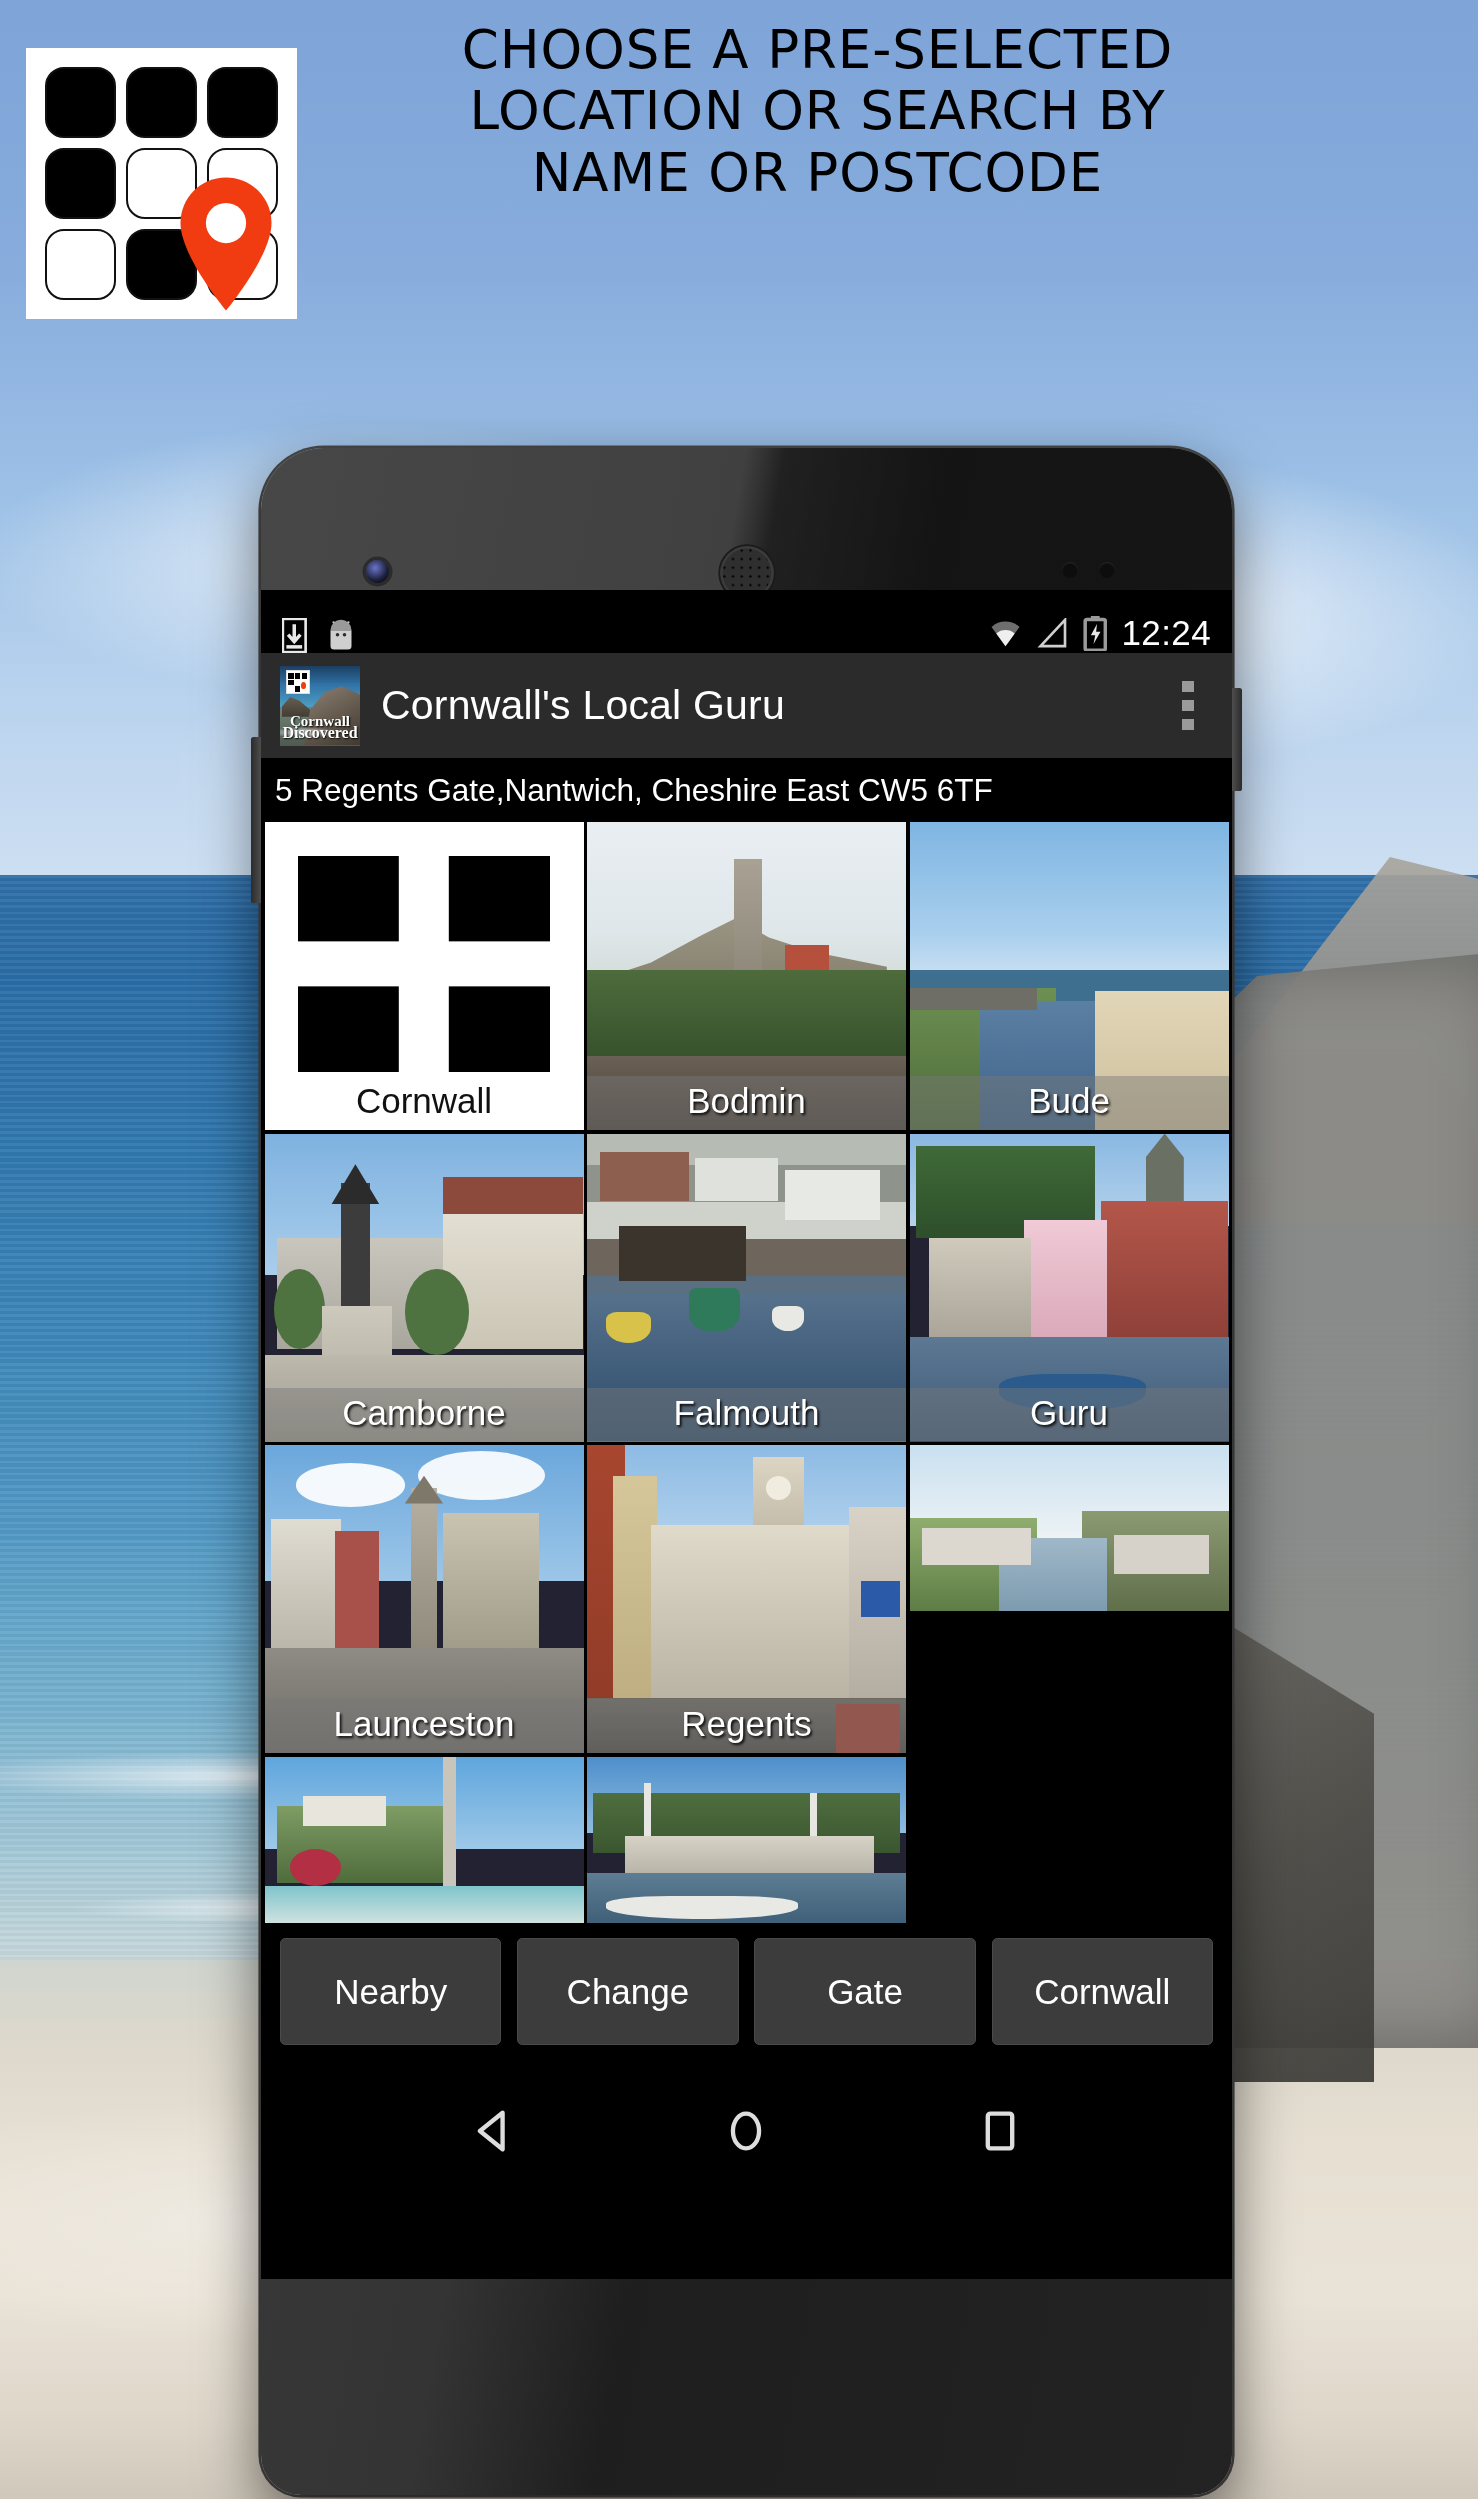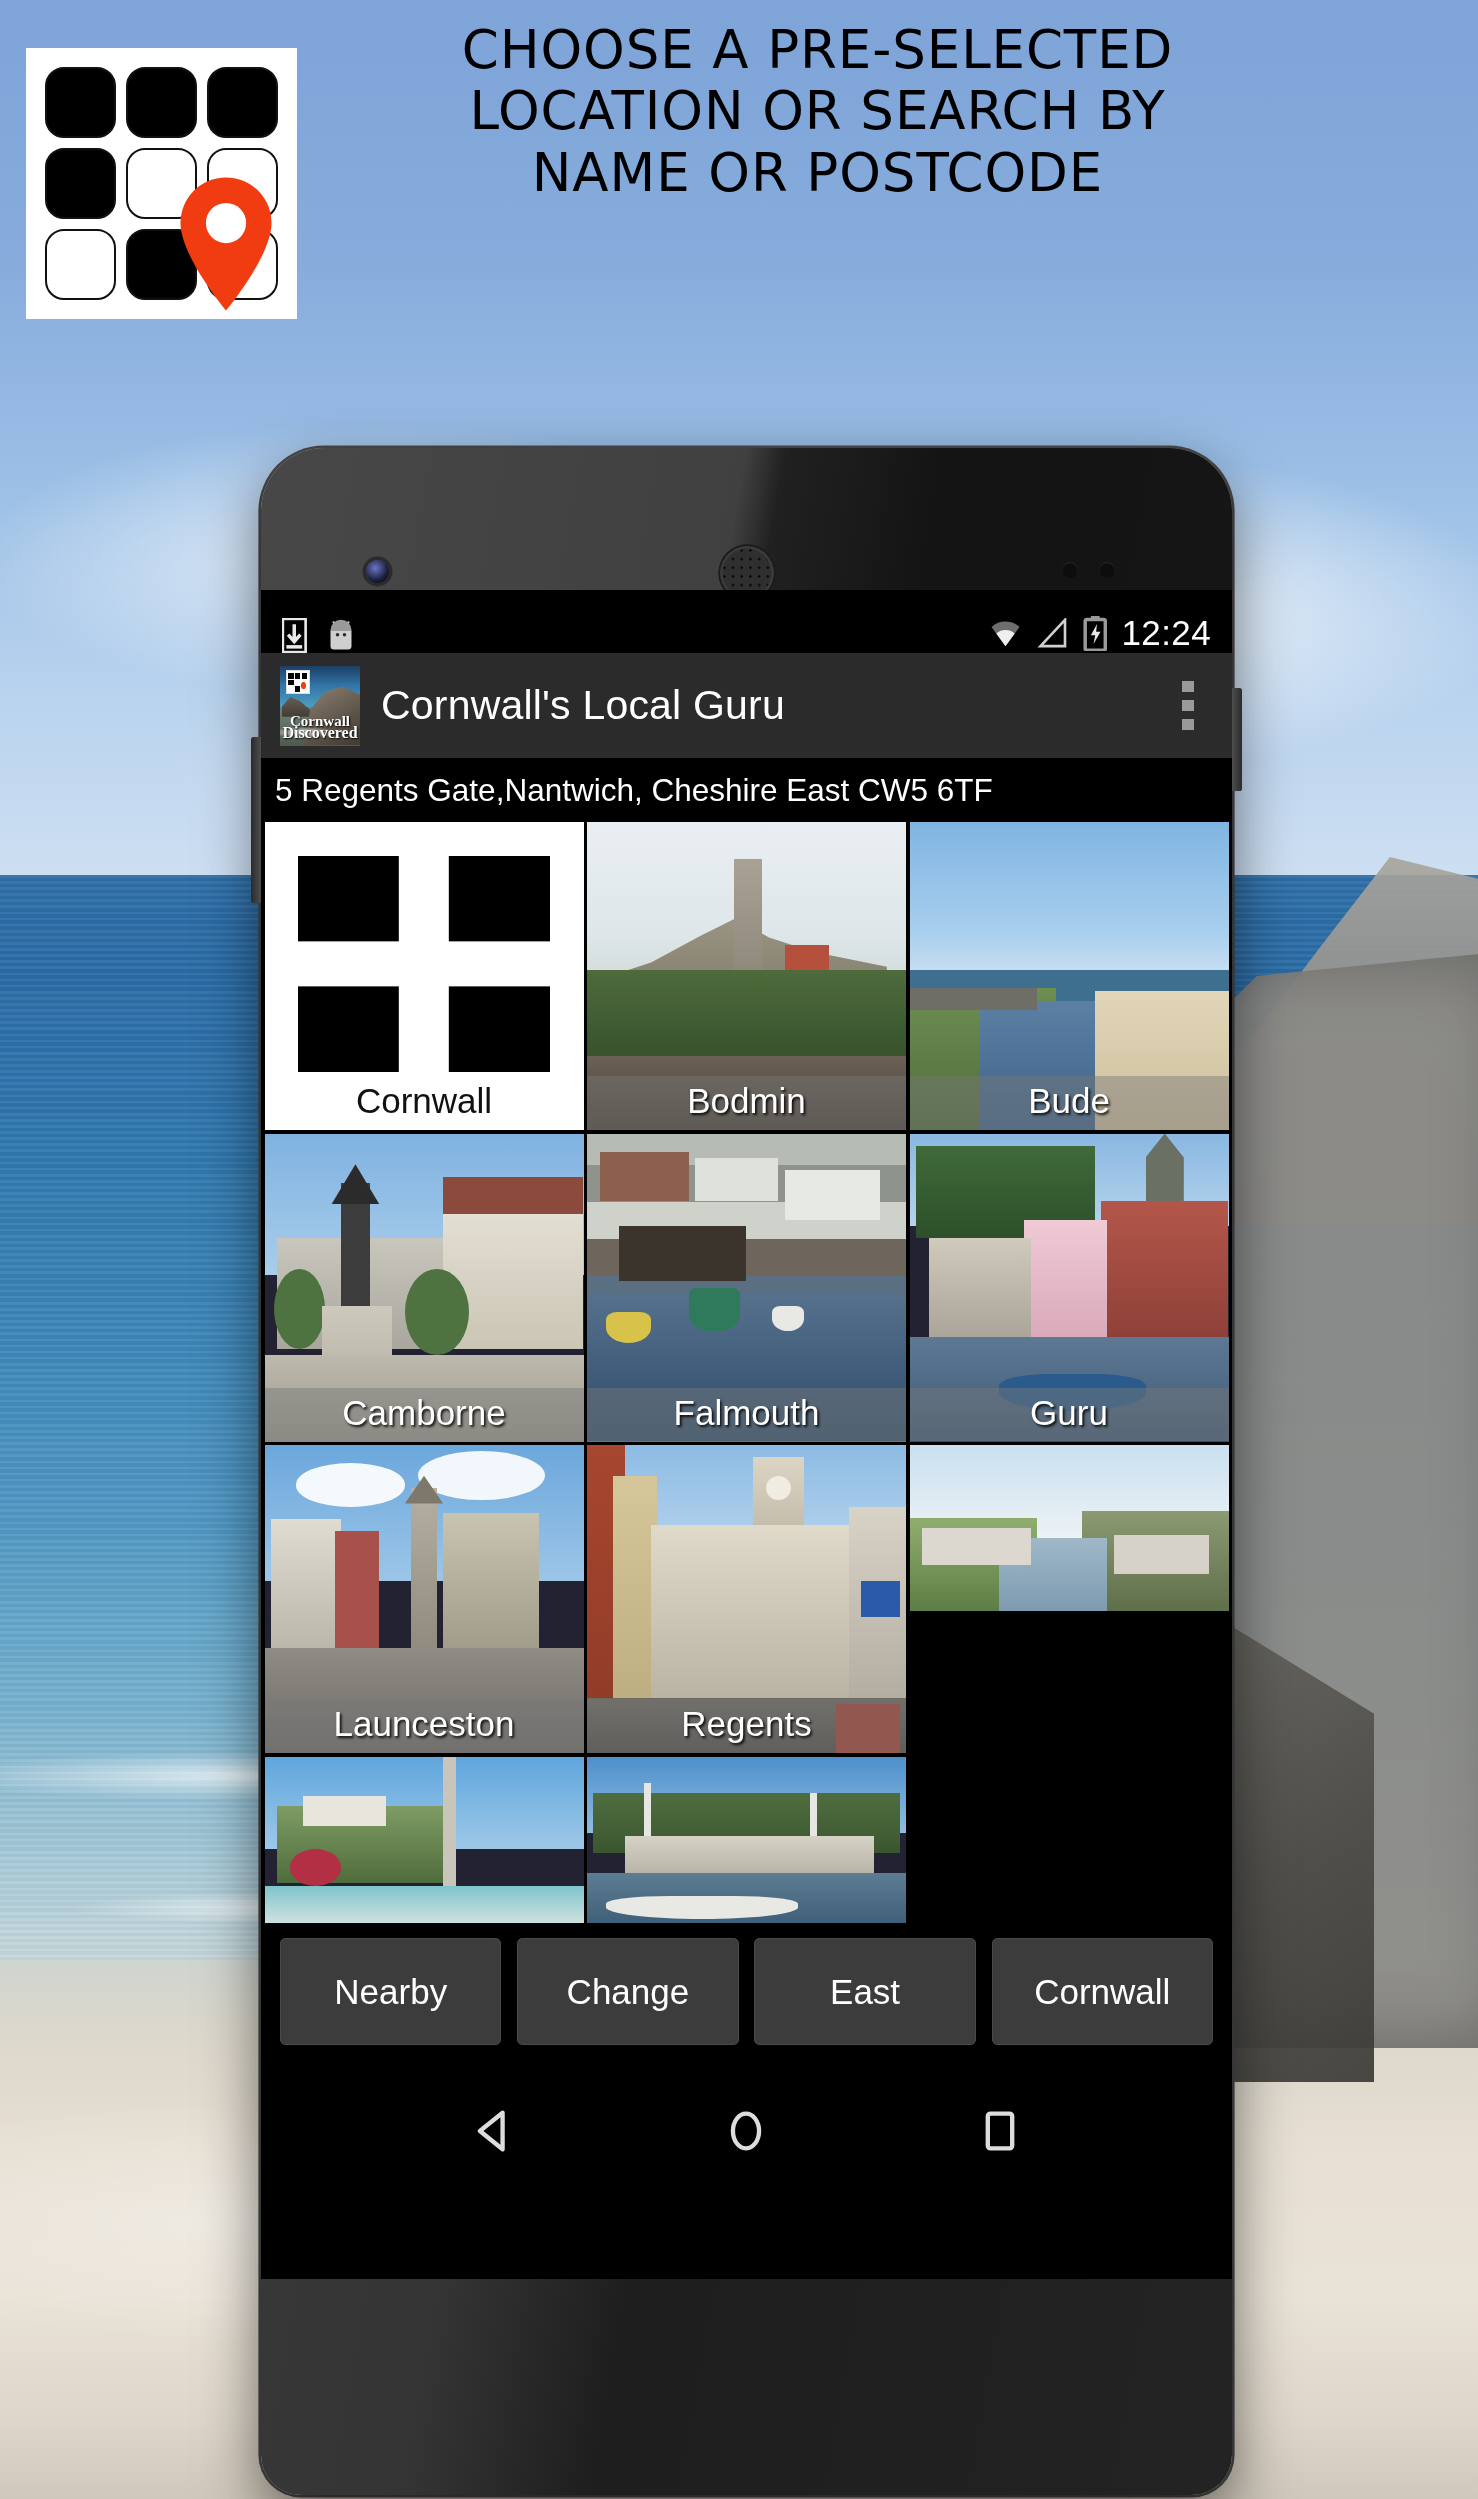--- a/index.html
+++ b/index.html
@@ -449,21 +449,21 @@
           <div class="land" style="height:30%;background:linear-gradient(#5c7d93,#3f6078)"></div>
           <div style="position:absolute;left:6%;bottom:2%;width:60%;height:14%;background:#e8e8e4;border-radius:40% 40% 60% 60%"></div>
         </div>
       </div>
 
     </div>
 
     <div class="buttonbar">
       <div class="abtn">Nearby</div>
       <div class="abtn">Change</div>
-      <div class="abtn">East</div>
+      <div class="abtn">Gate</div>
       <div class="abtn">Cornwall</div>
     </div>
 
     <div class="navbar">
       <svg class="nav-ico" width="54" height="54" viewBox="0 0 62 62">
         <path d="M42 10 L16 31 L42 52 Z" fill="none" stroke="#f0f0f0" stroke-width="5" stroke-linejoin="round"></path>
       </svg>
       <svg class="nav-ico" width="54" height="54" viewBox="0 0 62 62">
         <ellipse cx="31" cy="31" rx="15" ry="20" fill="none" stroke="#f0f0f0" stroke-width="5"></ellipse>
       </svg>

